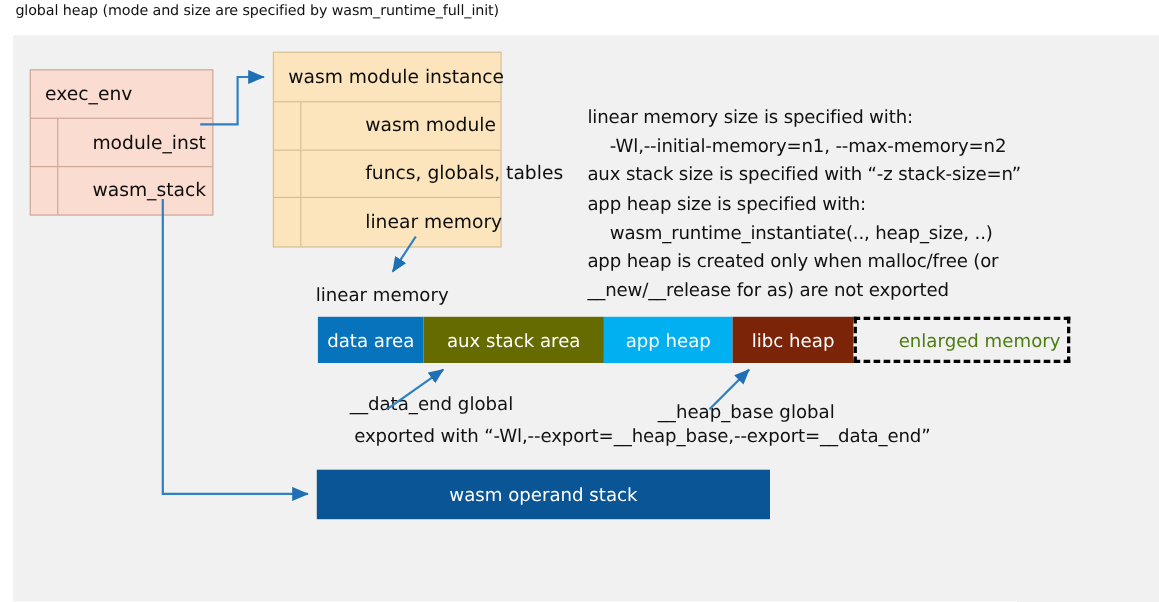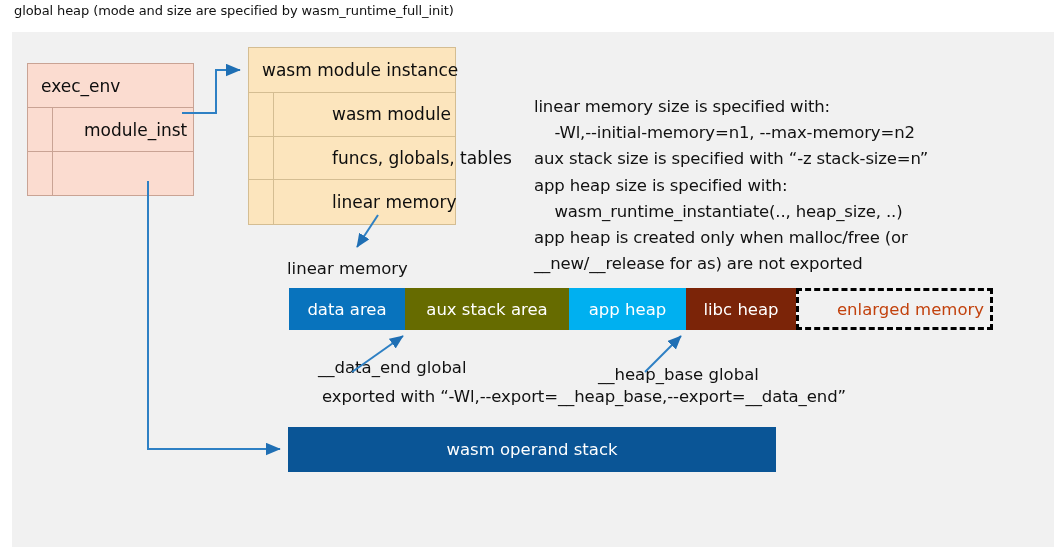--- a/index.html
+++ b/index.html
@@ -167,21 +167,21 @@
     color: #111111;
     white-space: nowrap;
     letter-spacing: -0.1px;
     margin-left: 20px;
   }
 
   
   #operand-stack-box {
     left: 288px;
     top: 427px;
-    width: 488px;
+    width: 412px;
     height: 45px;
     background: #0a5596;
     display: flex;
     align-items: center;
     justify-content: center;
     font-size: 16.5px;
     color: #ffffff;
     white-space: nowrap;
   }
 
@@ -207,20 +207,21 @@
   <div id="exec-env-box" class="abs struct" style="background: rgb(251, 220, 208); margin-top: 16px;">
     <div class="row row-title">
       <span class="label">exec_env</span>
     </div>
     <div class="row row-field">
       <span class="indent"></span>
       <span class="label">module_inst</span>
     </div>
     <div class="row row-field">
       <span class="indent"></span>
+      <span class="label">wasm_stack</span>
     </div>
   </div>
 
   <div id="wmi-box" class="abs struct" style="background: rgb(252, 229, 189);">
     <div class="row row-title">
       <span class="label">wasm module instance</span>
     </div>
     <div class="row row-field">
       <span class="indent"></span>
       <span class="label">wasm module</span>
@@ -239,25 +240,25 @@
     -Wl,--initial-memory=n1, --max-memory=n2
 aux stack size is specified with “-z stack-size=n”
 app heap size is specified with:
     wasm_runtime_instantiate(.., heap_size, ..)
 app heap is created only when malloc/free (or
 __new/__release for as) are not exported</div>
 
   <div id="linear-memory-caption" class="abs">linear memory</div>
 
   <div id="memory-bar" class="abs">
-      <div class="mem-seg" style="width: 116px; background: rgb(8, 115, 189); color: rgb(255, 255, 255);">data area</div>
+      <div class="mem-seg" style="width: 96px; background: rgb(8, 115, 189); color: rgb(255, 255, 255);">data area</div>
       <div class="mem-seg" style="width: 164px; background: rgb(102, 107, 0); color: rgb(255, 255, 255);">aux stack area</div>
       <div class="mem-seg" style="width: 117px; background: rgb(0, 176, 240); color: rgb(255, 255, 255); text-align: center;">app heap</div>
       <div class="mem-seg" style="width: 110px; background: rgb(123, 36, 8); color: rgb(255, 255, 255);">libc heap</div>
-      <div class="mem-seg dashed" style="width: 197px; color: #c2410c; padding-left: 32px;">enlarged memory</div>
+      <div class="mem-seg dashed" style="width: 197px; color: #4d7c0f; padding-left: 32px;">enlarged memory</div>
     </div>
 
   <div id="ann-data-end" class="abs">__data_end global</div>
   <div id="ann-heap-base" class="abs">__heap_base global</div>
   <div id="ann-exported" class="abs">exported with “-Wl,--export=__heap_base,--export=__data_end”</div>
 
   <div id="operand-stack-box" class="abs" style="background: rgb(10, 85, 150);">wasm operand stack</div>
 
 
   <svg id="svg-layer" viewBox="0 0 1054 547" xmlns="http://www.w3.org/2000/svg">

